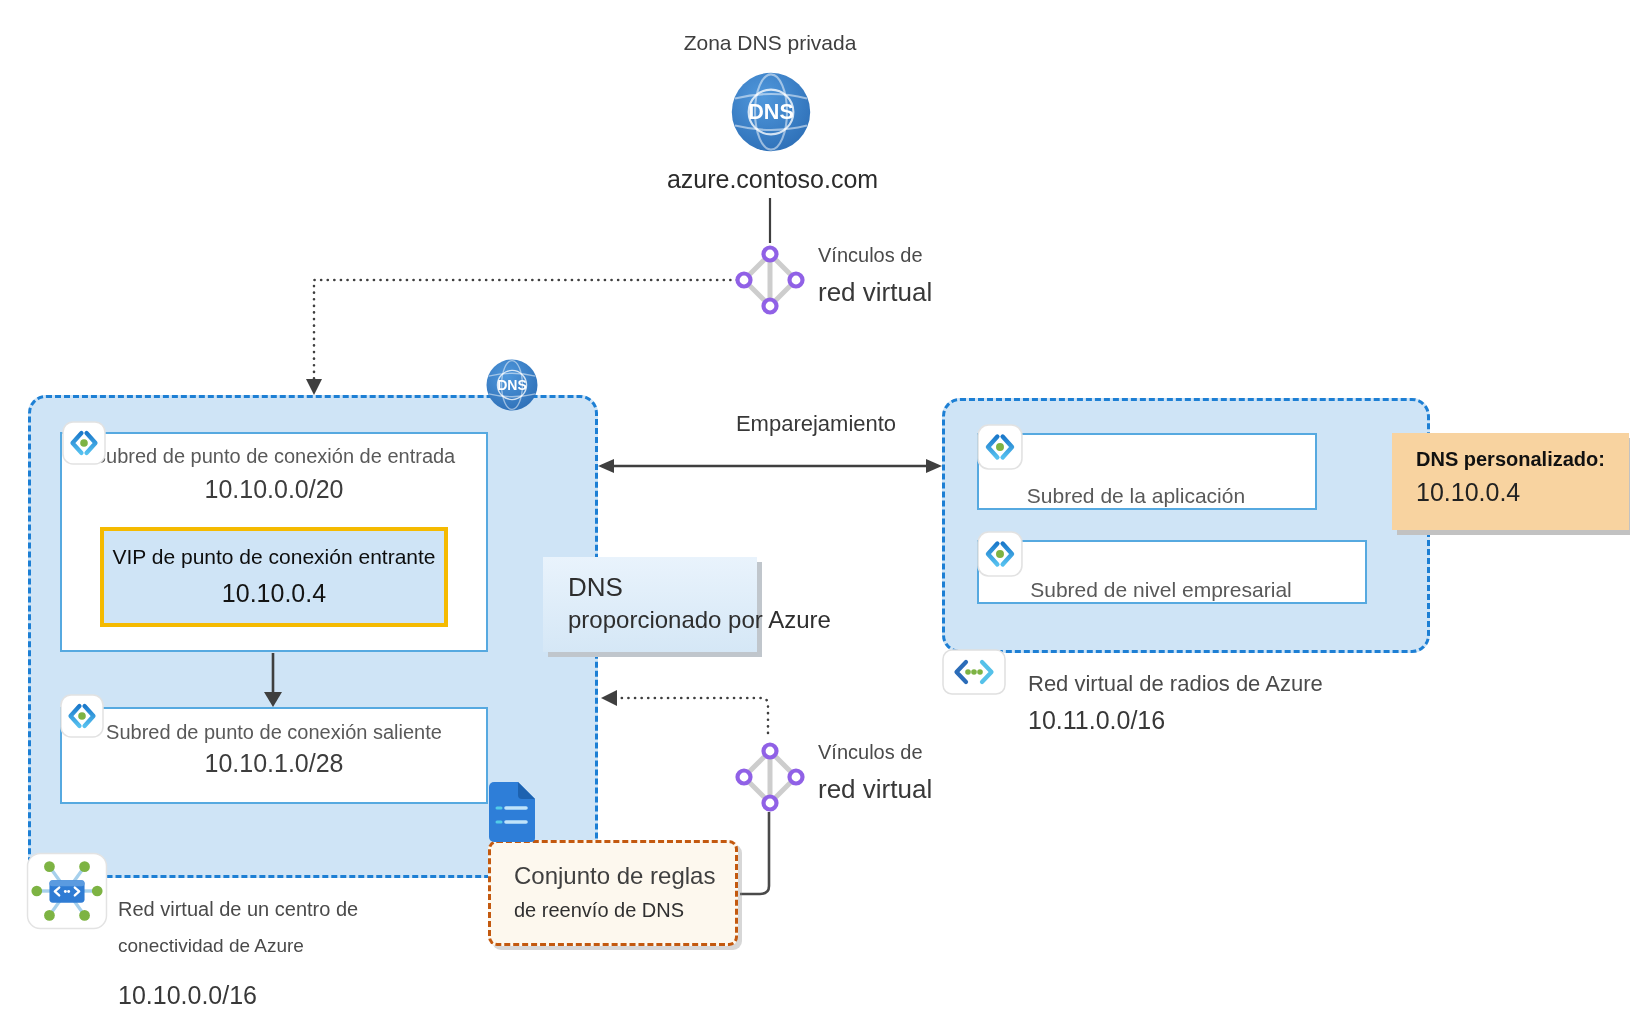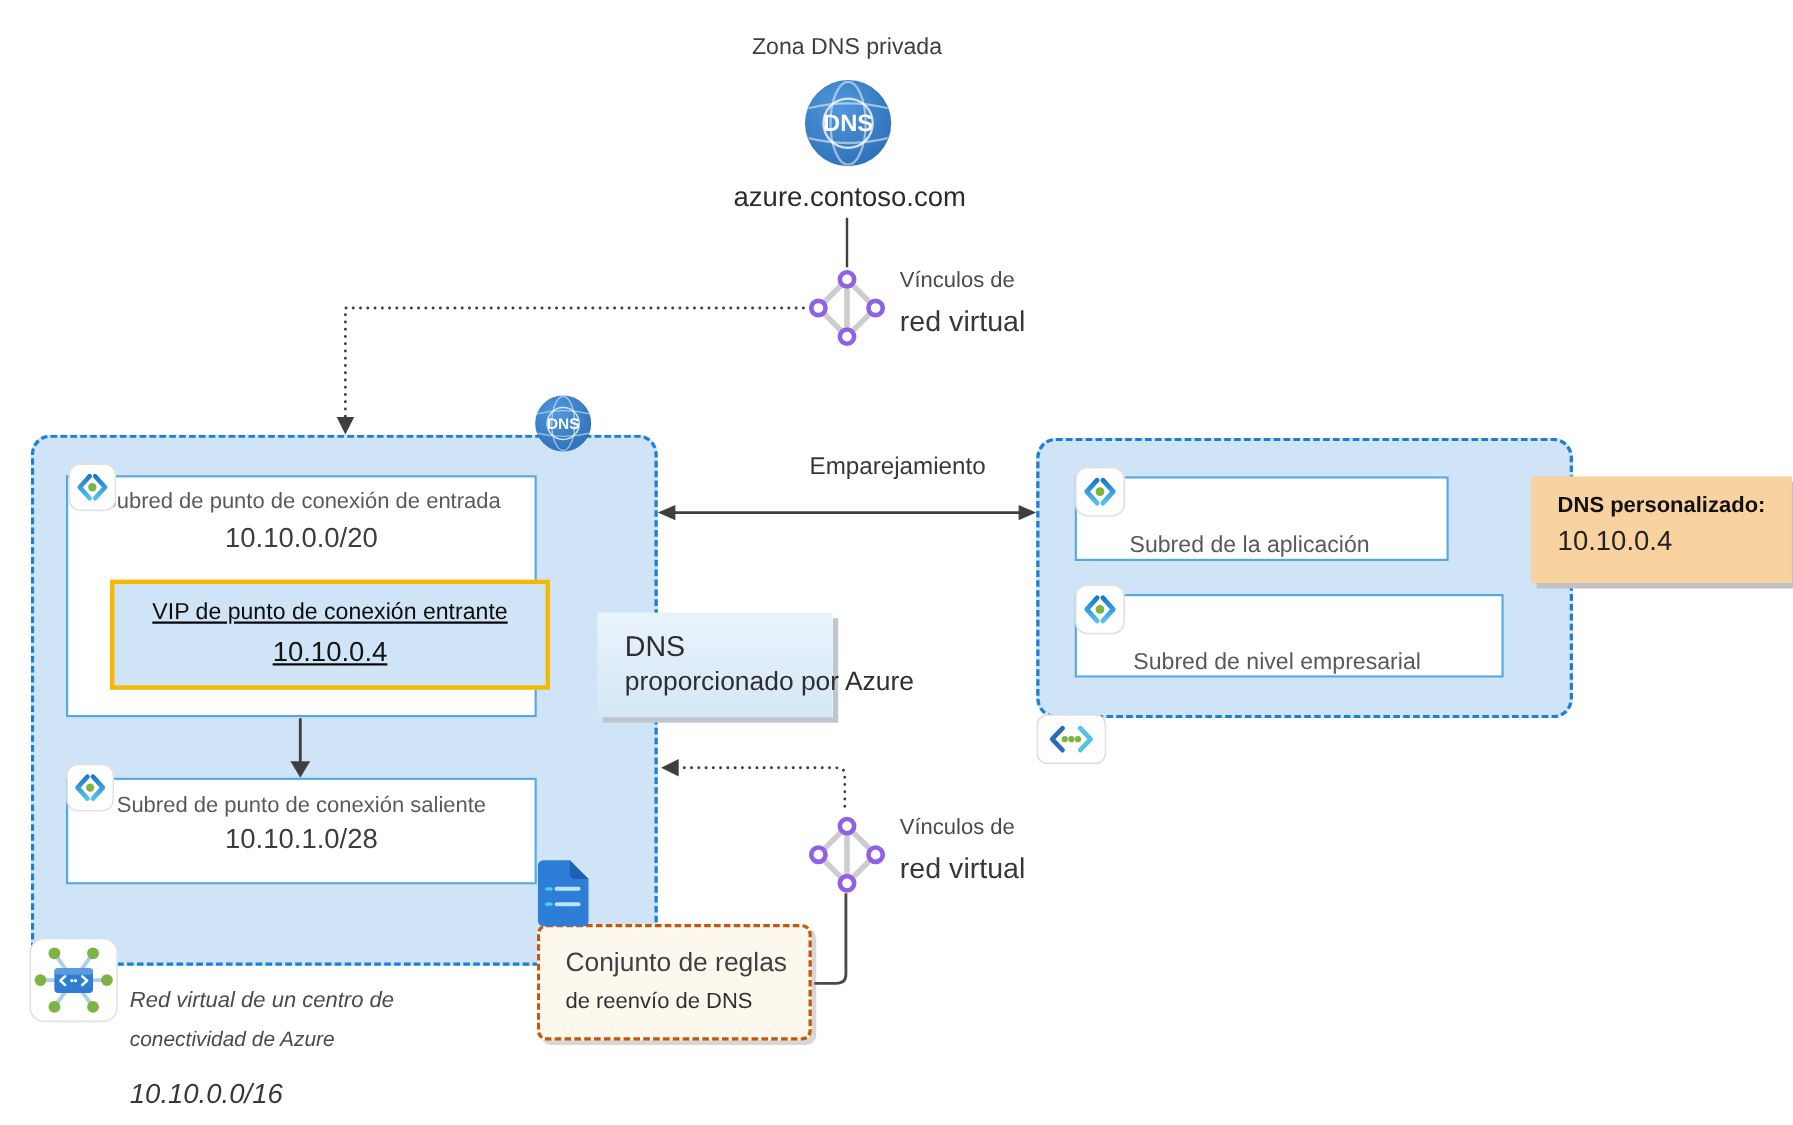--- a/index.html
+++ b/index.html
@@ -171,37 +171,37 @@
   </svg>
 
   <div class="abs subnetbox" style="left:60px;top:432px;width:428px;height:220px;padding-top:11px;gap:8px;">
     <div class="lbl subnet-title">Subred de punto de conexión de entrada</div>
     <div class="lbl subnet-cidr">10.10.0.0/20</div>
   </div>
   <svg class="abs icon" style="left:62px;top:421px;" width="44" height="44" viewBox="0 0 44 44">
       <use href="#sym-subnet"></use>
     </svg>
 
-  <div class="abs vipbox z5" style="left:100px;top:527px;width:400px;height:100px;text-decoration:underline;">
+  <div class="abs vipbox z5" style="left:100px;top:527px;width:348px;height:100px;">
     <div class="lbl vip-title">VIP de punto de conexión entrante</div>
     <div class="lbl vip-ip">10.10.0.4</div>
   </div>
 
   <div class="abs subnetbox" style="left:60px;top:707px;width:428px;height:97px;padding-top:12px;gap:6px;">
     <div class="lbl subnet-title">Subred de punto de conexión saliente</div>
     <div class="lbl subnet-cidr">10.10.1.0/28</div>
   </div>
   <svg class="abs icon" style="left:60px;top:694px;" width="44" height="44" viewBox="0 0 44 44">
       <use href="#sym-subnet"></use>
     </svg>
 
   <svg class="abs icon" style="left:26px;top:852px;" width="82" height="78" viewBox="0 0 84 80">
       <use href="#sym-hub"></use>
     </svg>
-  <div class="abs" style="left:118px;top:898px;font-style:italic;">
+  <div class="abs" style="left:118px;top:898px;">
     <div class="lbl vnet-caption-sm">Red virtual de un centro de</div>
     <div class="lbl vnet-caption-sm2" style="margin-top:15px;">conectividad de Azure</div>
     <div class="lbl vnet-cidr" style="margin-top:24px;">10.10.0.0/16</div>
   </div>
 
   <div class="abs notebox" style="left:543px;top:557px;width:214px;height:95px;">
     <div class="lbl note-l1">DNS</div>
     <div class="lbl note-l2">proporcionado por Azure</div>
   </div>
 
@@ -209,35 +209,39 @@
 
   <div class="abs vnetbox" style="left:942px;top:398px;width:488px;height:255px;"></div>
 
   <div class="abs subnetbox rowbox" style="left:977px;top:433px;width:340px;height:77px;">
     <div class="lbl subnet-title">Subred de la aplicación</div>
   </div>
   <svg class="abs icon" style="left:977px;top:424px;" width="46" height="46" viewBox="0 0 44 44">
       <use href="#sym-subnet"></use>
     </svg>
 
-  <div class="abs subnetbox rowbox" style="left:977px;top:540px;width:390px;height:76px;">
+  <div class="abs subnetbox rowbox" style="left:977px;top:540px;width:390px;height:64px;">
     <div class="lbl subnet-title">Subred de nivel empresarial</div>
   </div>
   <svg class="abs icon" style="left:977px;top:531px;" width="46" height="46" viewBox="0 0 44 44">
       <use href="#sym-subnet"></use>
     </svg>
 
   <div class="abs customdns" style="left:1392px;top:433px;width:237px;height:97px;">
     <div class="lbl customdns-title">DNS personalizado:</div>
     <div class="lbl customdns-ip">10.10.0.4</div>
   </div>
 
   <svg class="abs icon" style="left:942px;top:649px;" width="64" height="46" viewBox="0 0 64 46">
       <use href="#sym-spoke"></use>
     </svg>
+  <div class="abs" style="left:1028px;top:672px;">
+    <div class="lbl" style="font-size:22px;color:#4a4a4a;">Red virtual de radios de Azure</div>
+    <div class="lbl vnet-cidr" style="margin-top:9px;">10.11.0.0/16</div>
+  </div>
 
   <svg class="abs icon" style="left:734px;top:741px;" width="72" height="72" viewBox="0 0 72 72">
     <use href="#sym-link"></use>
   </svg>
   <div class="abs" style="left:818px;top:741px;">
     <div class="lbl" style="font-size:20px;color:#4a4a4a;">Vínculos de</div>
     <div class="lbl" style="font-size:26px;color:#383838;margin-top:12px;">red virtual</div>
   </div>
 
   <svg class="abs" style="left:488px;top:781px;z-index:5;" width="48" height="62" viewBox="0 0 48 62">

